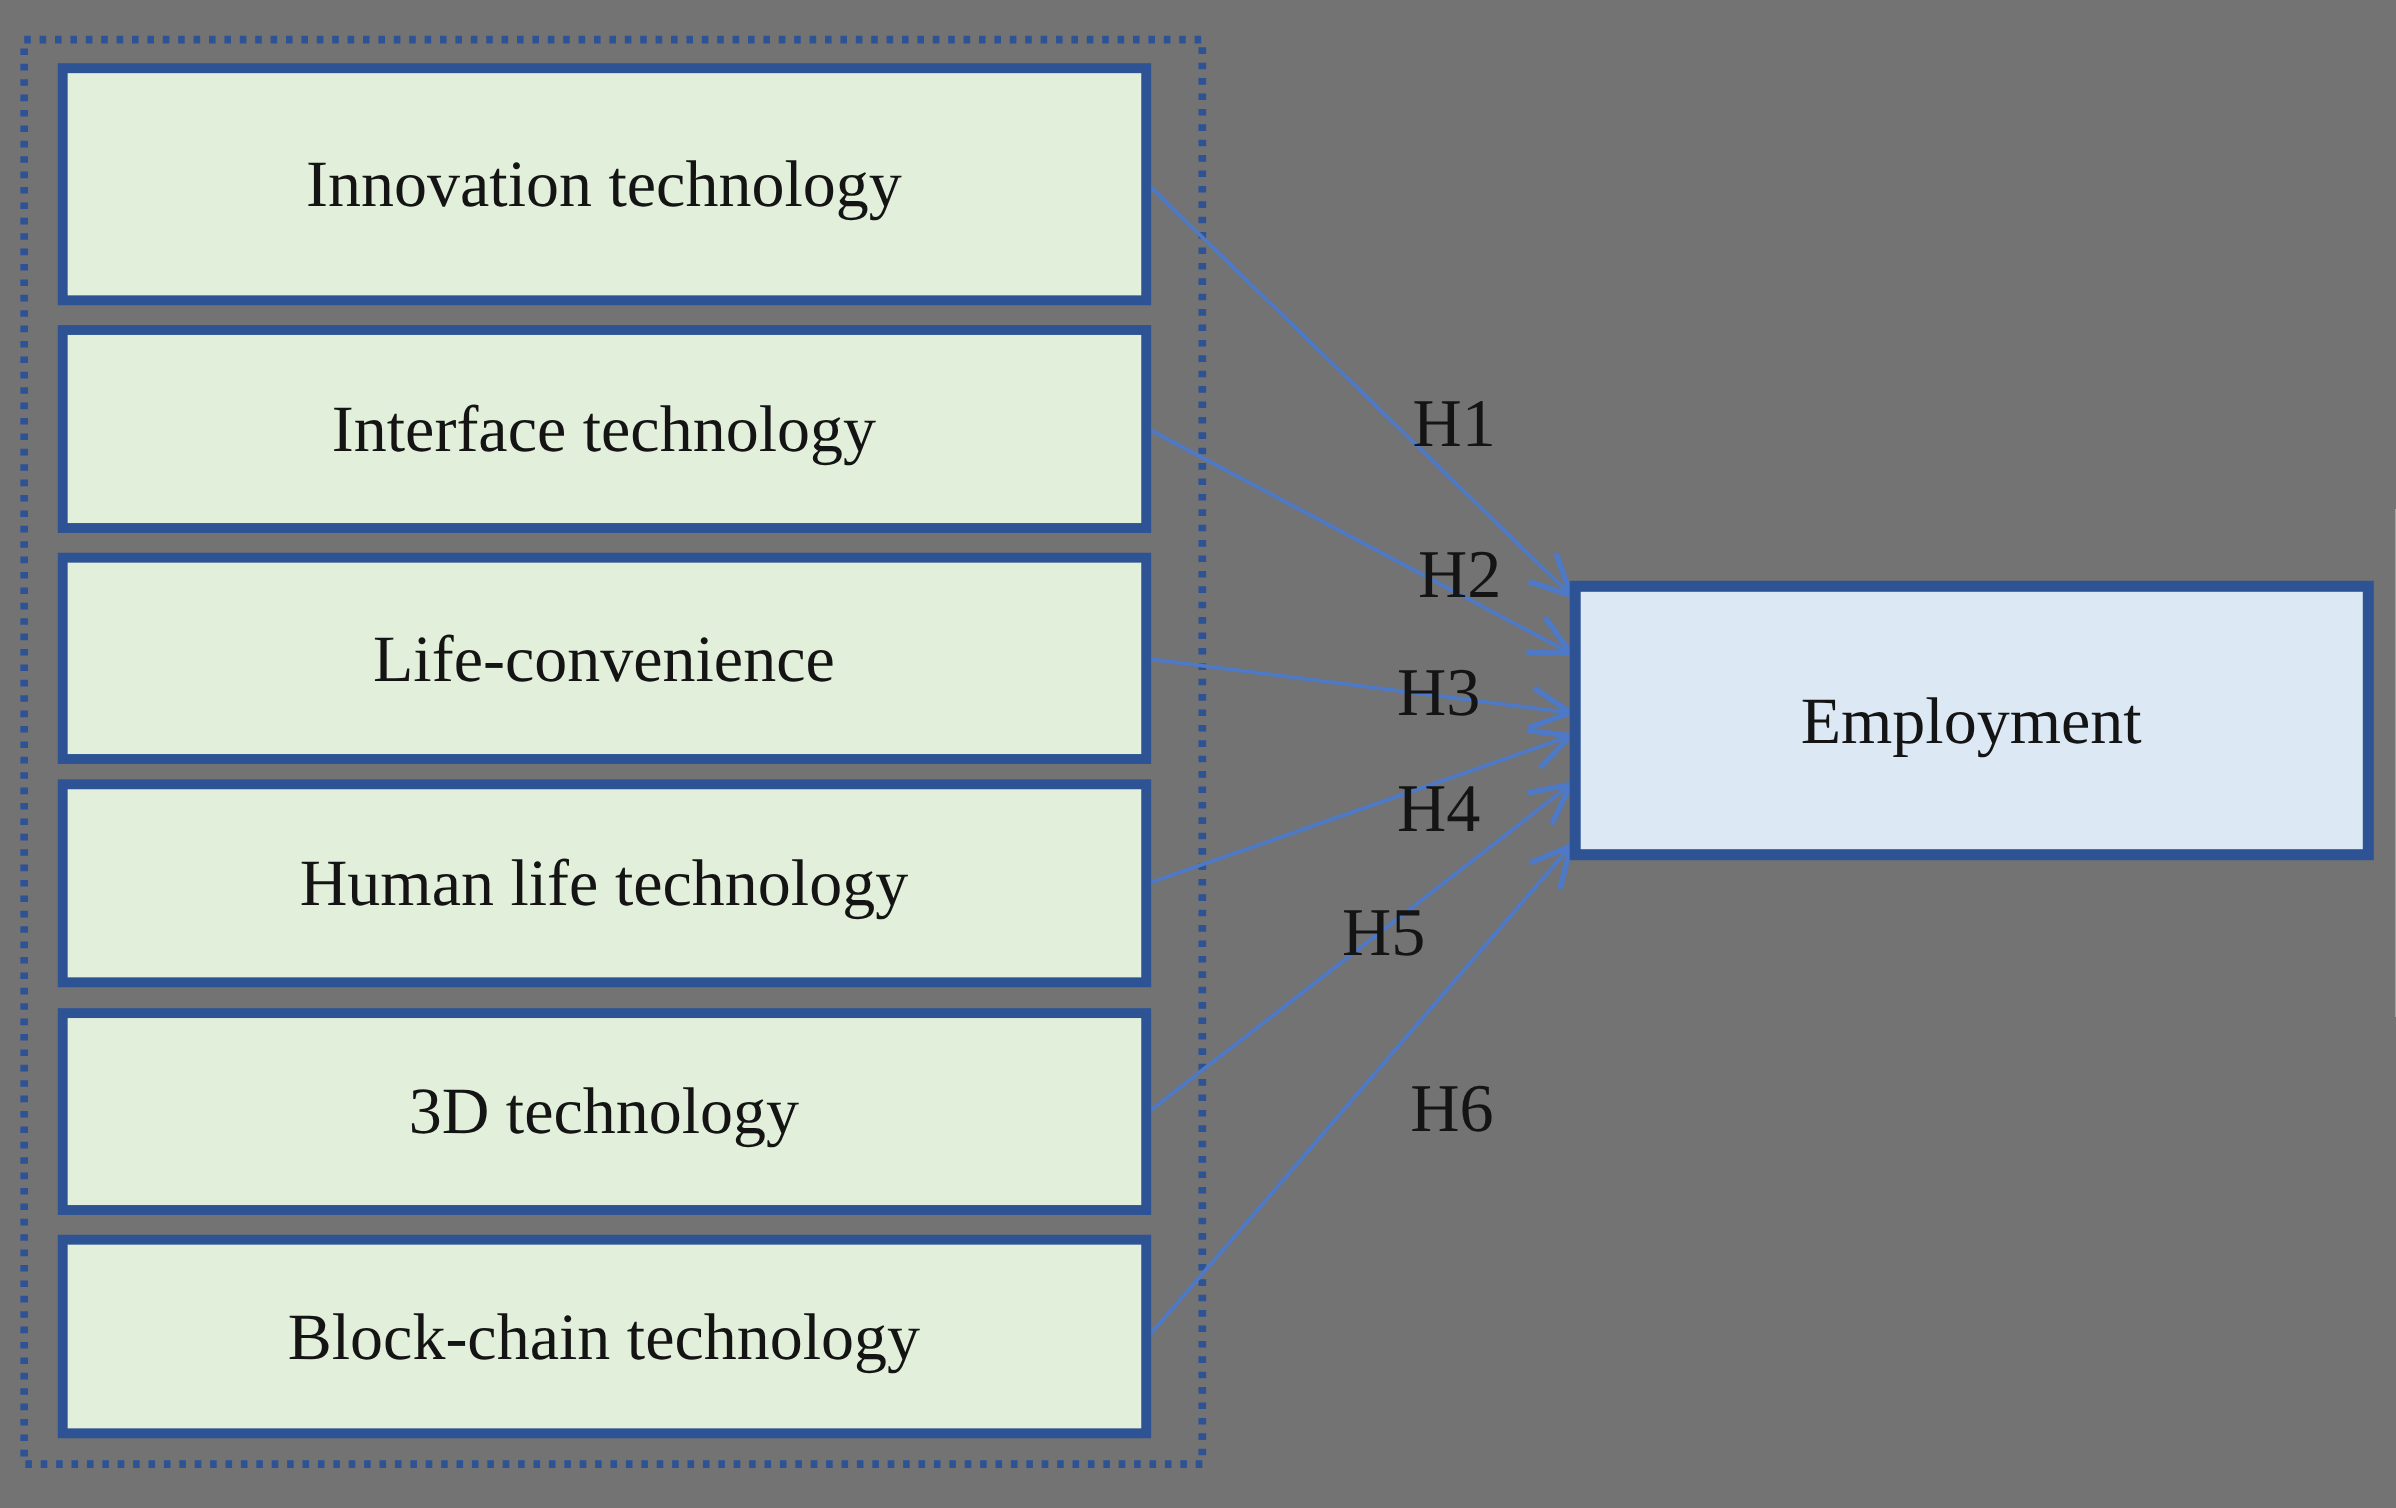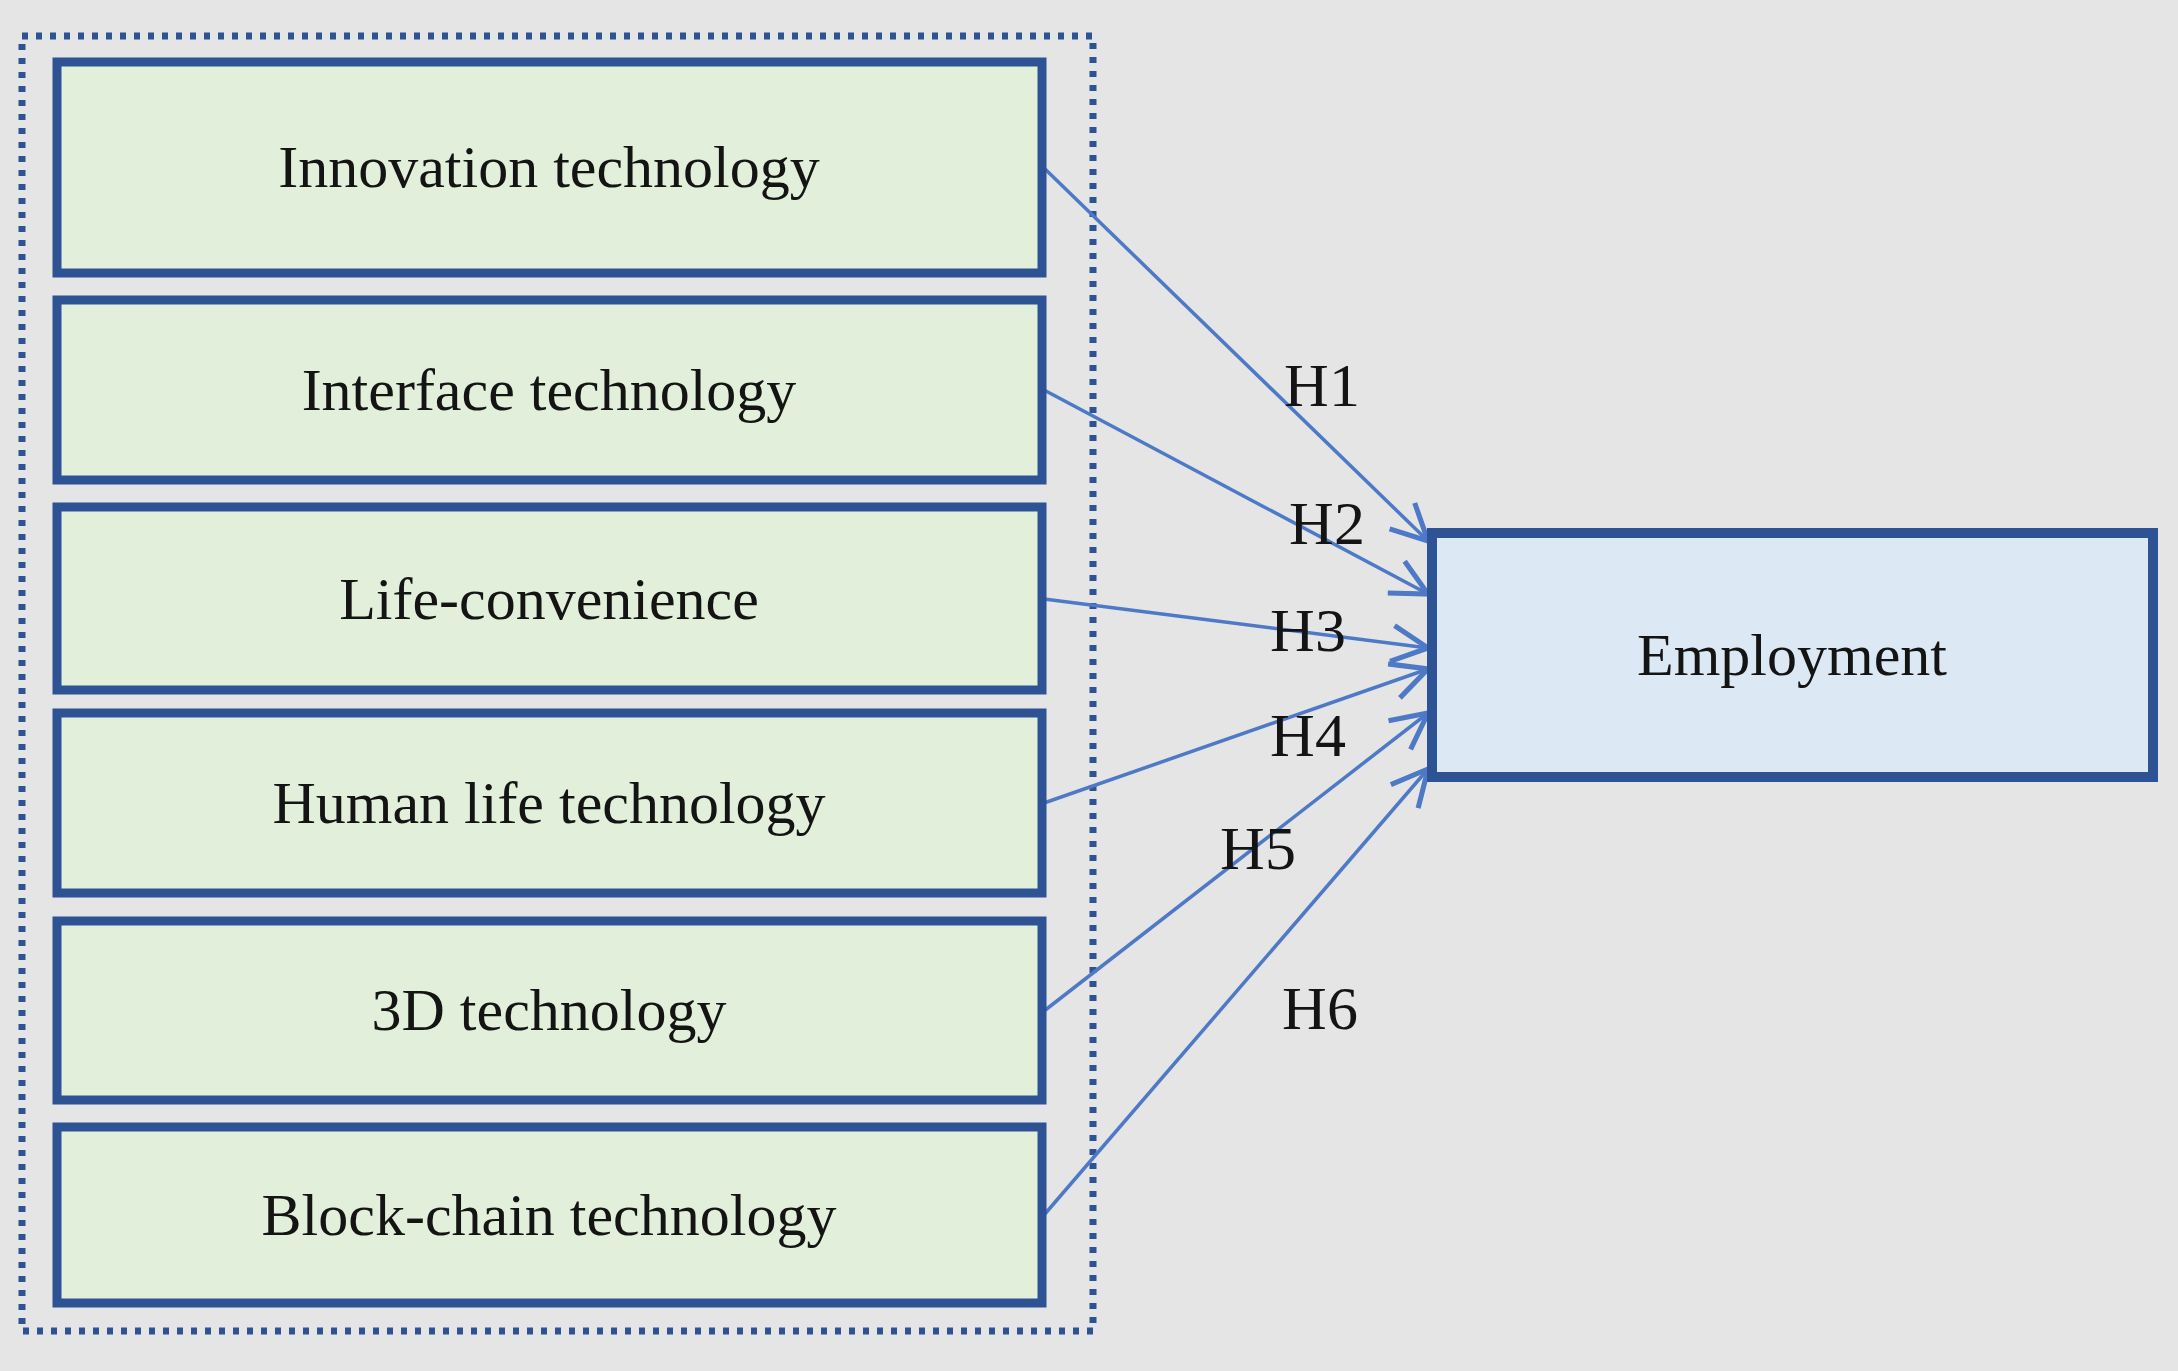--- a/index.html
+++ b/index.html
@@ -1,16 +1,16 @@
 <!DOCTYPE html>
 <html><head>
 <meta charset="utf-8">
 <style>
   html,body{margin:0;padding:0;background:#ffffff;}
-  .stage{width:2178px;height:1371px;position:relative;background:#e5e5e5;overflow:hidden;}
+  .stage{width:2178px;height:1371px;position:relative;background:#737373;overflow:hidden;}
   svg{display:block;}
   .pbox{stroke:#2e5395;stroke-width:9;}
   .obox{stroke:#2e5395;stroke-width:10;}
   .dotted{fill:none;stroke:#2e5395;stroke-width:7;stroke-dasharray:6 8;}
   .arrowline{fill:none;stroke-width:3.5;}
   text{font-family:"Liberation Serif","DejaVu Serif",serif;fill:#141414;}
   .boxlabel{font-size:60px;}
   .hlabel{font-size:62px;}
 </style>
 </head>

